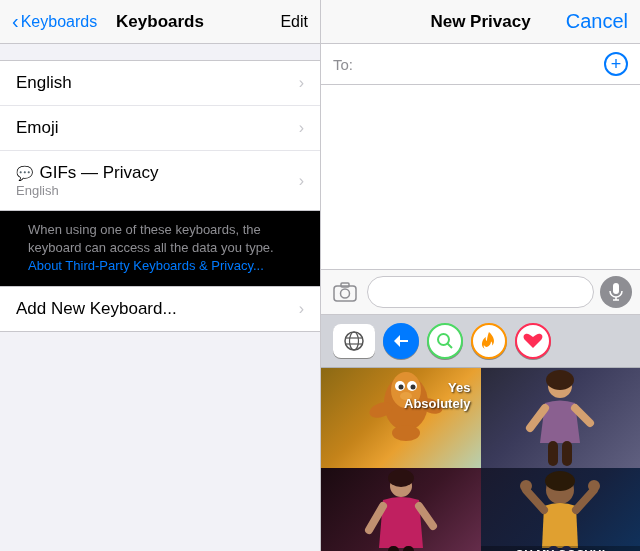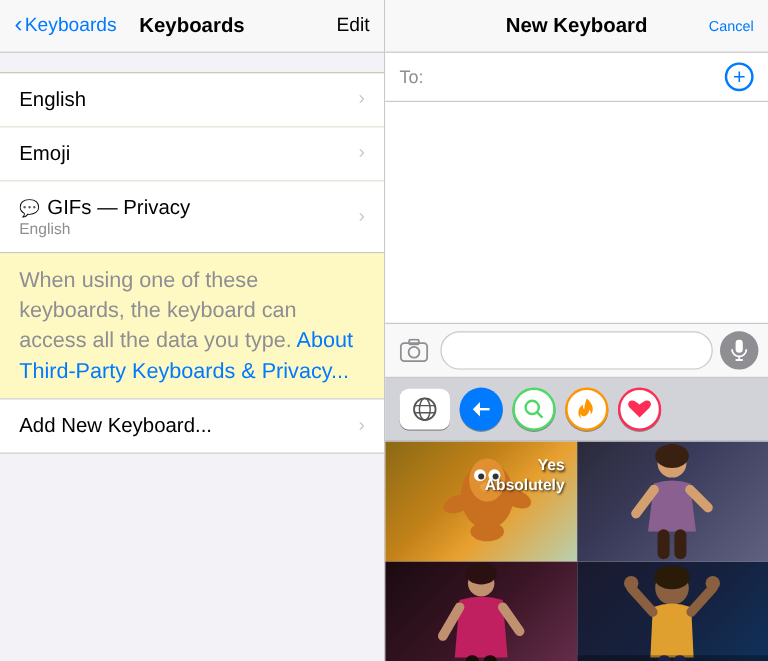--- a/index.html
+++ b/index.html
@@ -93,23 +93,23 @@
       font-size: 14px;
       margin-right: 6px;
     }
 
     .chevron {
       color: #c7c7cc;
       font-size: 16px;
     }
 
     .privacy-notice {
-      background: #fef9c3;
-      padding: 10px 16px;
-      font-size: 18px;
+      background: #000000;
+      padding: 10px 28px;
+      font-size: 13px;
       color: #8e8e93;
       line-height: 1.4;
       margin-top: 0;
     }
 
     .privacy-link {
       color: #007aff;
     }
 
     .add-keyboard-section {
@@ -142,21 +142,21 @@
     .message-title {
       font-size: 17px;
       font-weight: 600;
       color: #000;
     }
 
     .cancel-btn {
       position: absolute;
       right: 12px;
       color: #007aff;
-      font-size: 12px;
+      font-size: 20px;
       cursor: pointer;
     }
 
     .to-field {
       display: flex;
       align-items: center;
       padding: 8px 12px;
       border-bottom: 1px solid #c8c7cc;
       min-height: 40px;
       background: #fff;
@@ -307,21 +307,21 @@
       grid-template-rows: auto auto;
       flex: 1;
       overflow: hidden;
     }
 
     .gif-cell {
       background: #2c2c2e;
       position: relative;
       overflow: hidden;
       display: flex;
-      align-items: flex-end;
+      align-items: flex-start;
       justify-content: center;
       text-decoration: underline;
     }
 
     .gif-cell-1 {
       background: linear-gradient(135deg, #8b6914 0%, #c4831a 40%, #e8a030 60%, #b8d0b0 100%);
     }
 
     .gif-cell-2 {
       background: linear-gradient(135deg, #2a2a3a 0%, #3a3a5a 40%, #606080 100%);
@@ -406,21 +406,21 @@
   <div class="add-keyboard-section">
     <div class="list-item">
       <span class="list-item-title">Add New Keyboard...</span>
       <span class="chevron">›</span>
     </div>
   </div>
 </div>
 
 <div class="right-panel">
   <div class="message-nav-bar">
-    <span class="message-title">New Keyboard</span>
+    <span class="message-title">New Privacy</span>
     <span class="cancel-btn">Cancel</span>
   </div>
 
   <div class="to-field">
     <span class="to-label">To:</span>
     <input class="to-input" type="text" style="">
     <div class="add-contact-btn">+</div>
   </div>
 
   <div class="message-body"></div>

